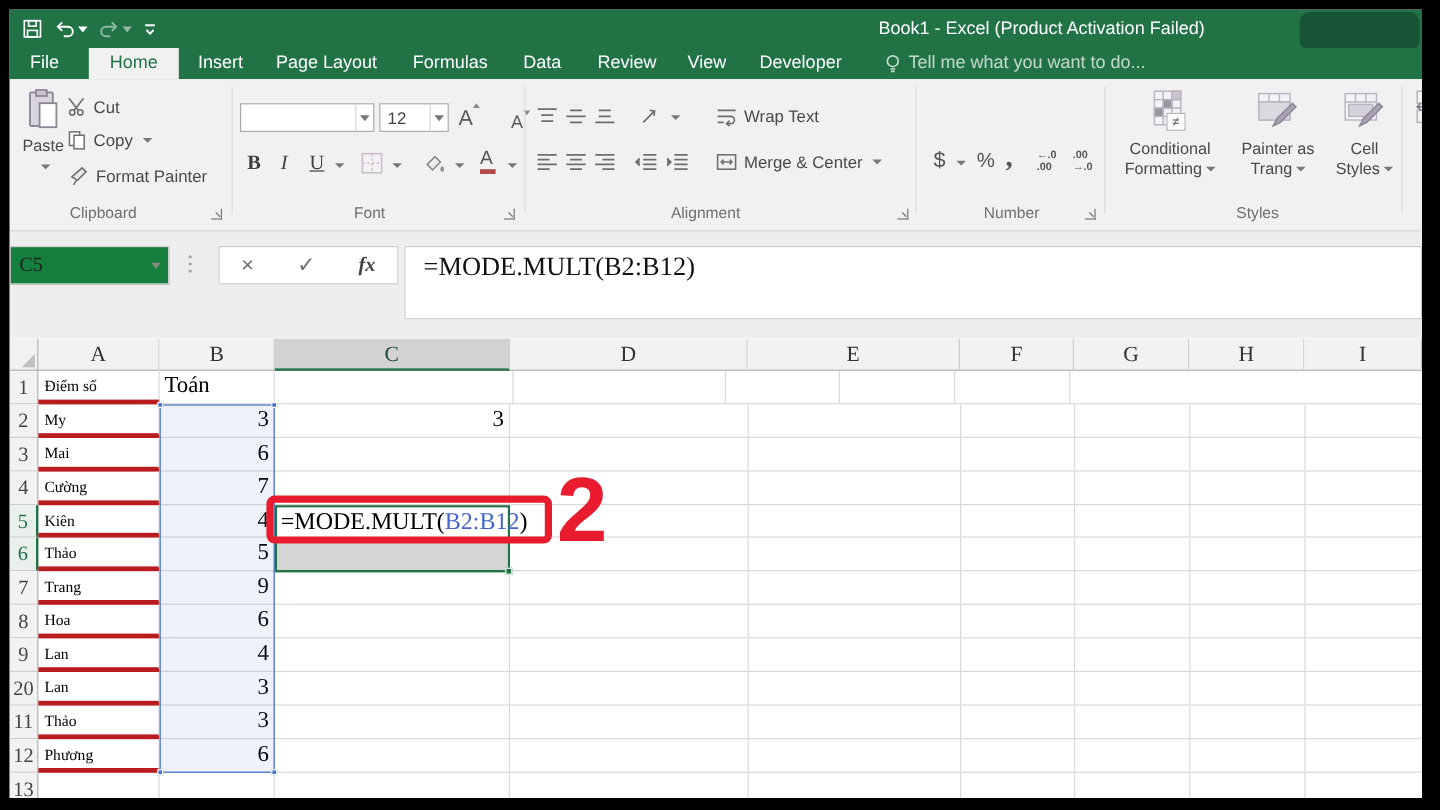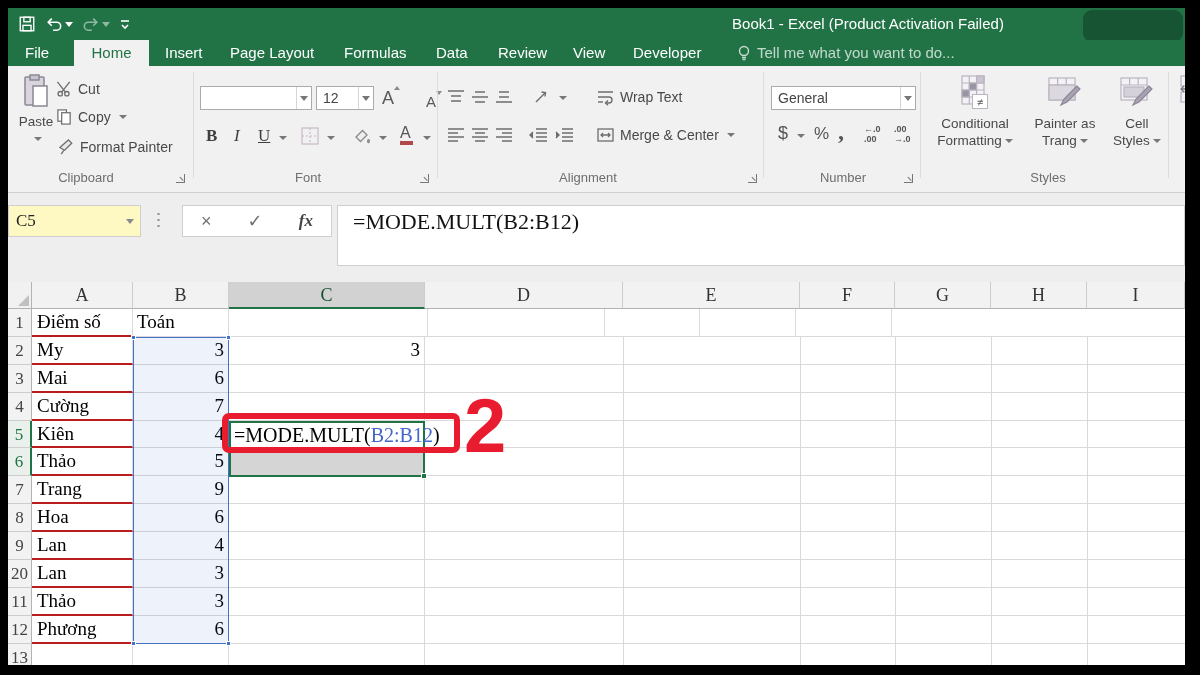--- a/index.html
+++ b/index.html
@@ -39,40 +39,40 @@
   .un{text-decoration:underline;font-family:"Liberation Serif","DejaVu Serif",serif;font-size:17px}
   .fontA{font-size:16px;color:#5a5a5a;position:relative}
   .tinyup{width:0;height:0;border-left:3px solid transparent;border-right:3px solid transparent;border-bottom:4px solid #8a8a8a;position:absolute;top:-2px;right:-6px}
   .tinydn{width:0;height:0;border-left:3px solid transparent;border-right:3px solid transparent;border-top:4px solid #8a8a8a;position:absolute;top:-2px;right:-6px}
   .dec{display:inline-flex;flex-direction:column;font-size:9px;line-height:10px;color:#555;font-weight:bold;text-align:left}
   .bigbtn{position:absolute;top:8px;text-align:center;color:#494949}
   .bigbtn .l2{font-size:13.5px;line-height:17px;white-space:nowrap}
   .ccaret{width:0;height:0;border-left:4px solid transparent;border-right:4px solid transparent;border-top:4px solid #777;display:inline-block;vertical-align:middle;margin-left:3px}
   
   .fstrip{position:absolute;left:0;top:185px;width:1177px;height:89px;background:#eeeeee}
-  .namebox{position:absolute;left:0;top:12px;width:133px;height:32px;background:#fef9c3;border:1px solid #d0cece;display:flex;align-items:center;font-family:"Liberation Serif","DejaVu Serif",serif;font-size:17px;color:#222;padding-left:7px}
+  .namebox{position:absolute;left:0;top:12px;width:133px;height:32px;background:#15803d;border:1px solid #d0cece;display:flex;align-items:center;font-family:"Liberation Serif","DejaVu Serif",serif;font-size:17px;color:#222;padding-left:7px}
   .nbcaret{position:absolute;right:6px;top:13px;width:0;height:0;border-left:4px solid transparent;border-right:4px solid transparent;border-top:5px solid #8a8a8a}
   .dots{position:absolute;left:149px;top:18px;width:3px;height:20px;background-image:radial-gradient(circle,#9a9a9a 1px,transparent 1.4px);background-size:3px 6px}
   .fbtns{position:absolute;left:174px;top:12px;width:150px;height:32px;background:#fff;border:1px solid #d0cece;display:flex;align-items:center;justify-content:space-around}
   .fb-x{color:#6f6f6f;font-size:18px}
   .fb-ck{color:#6f6f6f;font-size:18px}
   .fb-fx{color:#444;font-family:"Liberation Serif","DejaVu Serif",serif;font-style:italic;font-size:17px;font-weight:bold}
   .fbox{position:absolute;left:329px;top:12px;width:848px;height:61px;background:#fff;border:1px solid #d0cece;font-family:"Liberation Serif","DejaVu Serif",serif;font-size:22px;color:#111;padding:3px 0 0 15px;white-space:nowrap}
   
   .grid{position:absolute;left:0;top:274px;width:1177px;height:383px;background:#fff;overflow:hidden;font-family:"Liberation Serif","DejaVu Serif",serif}
   .ghead{display:flex;height:27px}
   .gcorner{width:24px;height:27px;background:#f1f1f1;border-right:1px solid #b3b3b3;border-bottom:1px solid #b3b3b3;position:relative}
   .tri{position:absolute;right:2px;bottom:2px;width:0;height:0;border-left:11px solid transparent;border-bottom:11px solid #c0c0c0}
   .ch{height:27px;line-height:26px;text-align:center;background:#f2f2f2;border-right:1px solid #cdcdcd;border-bottom:1px solid #b3b3b3;font-size:18px;color:#333}
   .ch.sel{background:#d2d2d2;border-bottom:2px solid #217346;color:#1b4d33}
   .w-a{width:101px}.w-b{width:96px}.w-c{width:196px}.w-d{width:198px}.w-e{width:177px}.w-f{width:95px}.w-g{width:96px}.w-h{width:96px}.w-i{width:98px}
   .gr{display:flex;height:27.9px}
   .rh{width:24px;text-align:center;background:#f2f2f2;border-right:1px solid #b3b3b3;border-bottom:1px solid #cdcdcd;font-size:17px;line-height:27px;color:#444}
   .rh.rhsel{color:#217346;border-right:2px solid #217346;background:#eaf0eb}
-  .ca{width:101px;padding-left:5px;border-right:1px solid #d9d9d9;border-bottom:2px solid #b91c1c;font-size:19px;line-height:26px;white-space:nowrap;overflow:hidden}
+  .ca{width:101px;padding-left:5px;border-right:1px solid #d9d9d9;border-bottom:4px solid #b91c1c;font-size:13px;line-height:26px;white-space:nowrap;overflow:hidden}
   .cb{width:96px;padding:0 4px;border-right:1px solid #d9d9d9;border-bottom:1px solid #d9d9d9;font-size:19px;line-height:26px;text-align:right}
   .r1 .cb{text-align:left}
   .cc{width:196px;padding:0 4px;border-right:1px solid #d9d9d9;border-bottom:1px solid #d9d9d9;font-size:19px;line-height:26px;text-align:right;white-space:nowrap}
   .r1 .cc{text-align:left}
   .crest{flex:1;border-bottom:1px solid #d9d9d9;background-image:linear-gradient(#d9d9d9,#d9d9d9),linear-gradient(#d9d9d9,#d9d9d9),linear-gradient(#d9d9d9,#d9d9d9),linear-gradient(#d9d9d9,#d9d9d9),linear-gradient(#d9d9d9,#d9d9d9);background-repeat:no-repeat;background-size:1px 100%;background-position:198px 0,375px 0,470px 0,566px 0,662px 0}
   
   .brange{position:absolute;left:125px;top:55px;width:96px;height:307px;background:rgba(68,114,196,.09);border:1.5px solid #4472c4}
   .hdl{position:absolute;width:5px;height:5px;background:#4472c4;border:1px solid #fff}
   .h1{left:-3px;top:-3px}.h2{right:-3px;top:-3px}.h3{left:-3px;bottom:-3px}.h4{right:-3px;bottom:-3px}
   .csel{position:absolute;left:221px;top:138.6px;width:196px;height:56.5px;border:2px solid #217346}
@@ -305,26 +305,20 @@
       <span>Merge &amp; Center</span>
       <span class="ccaret"></span>
     </div>
     <div class="glabel" style="left:520px;width:120px">Alignment</div>
     <div class="launcher" style="left:740px">
           <i></i>
         </div>
     <div class="gsep" style="left:755px"></div>
 
     
-    <div class="combo abs" style="left:763px;top:20px;width:145px">
-      <span class="cfill">General</span>
-      <span class="cbtn">
-            <span class="caret gray"></span>
-          </span>
-    </div>
     <span class="abs" style="left:770px;top:57px;font-size:18px;color:#555">$</span>
     <span class="abs ccaret" style="left:786px;top:68px"></span>
     <span class="abs" style="left:806px;top:58px;font-size:17px;color:#555">%</span>
     <span class="abs" style="left:830px;top:52px;font-size:24px;color:#555;font-family:'Liberation Serif','DejaVu Serif',serif;font-weight:bold">,</span>
     <span class="abs dec" style="left:856px;top:58px">
       <i style="font-style:normal">←.0</i>
       <i style="font-style:normal">.00</i>
     </span>
     <span class="abs dec" style="left:886px;top:58px">
       <i style="font-style:normal">.00</i>

